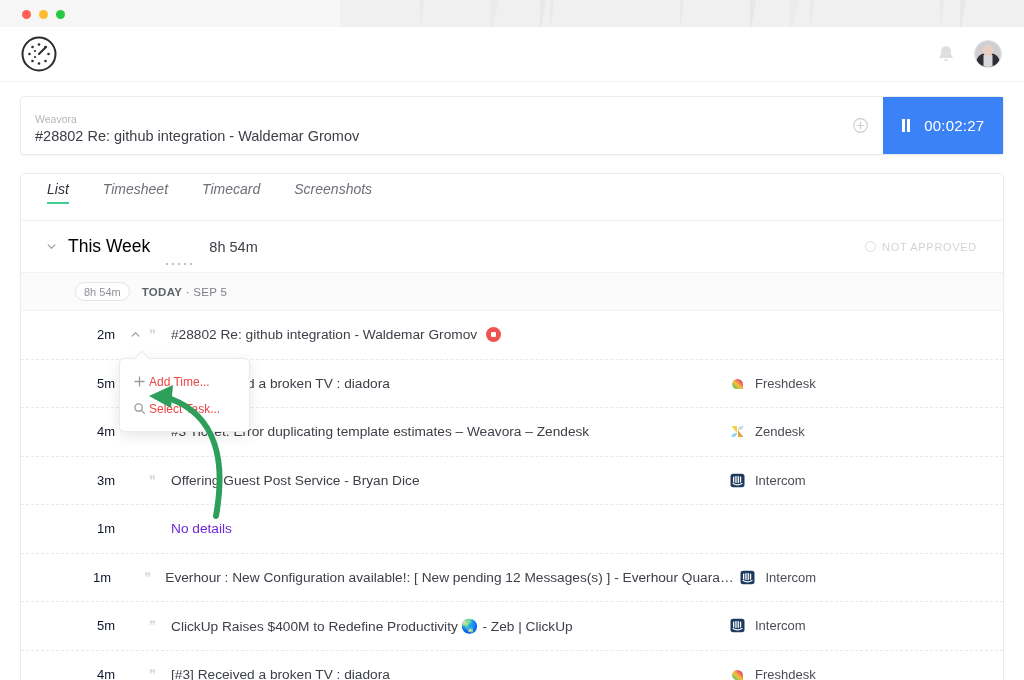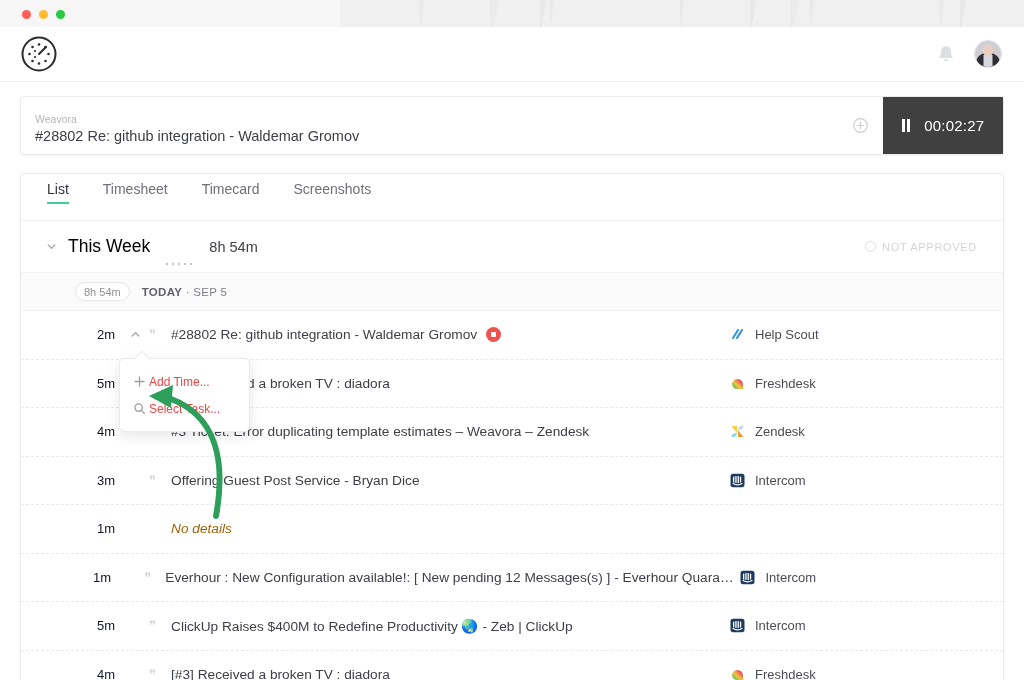--- a/index.html
+++ b/index.html
@@ -88,21 +88,21 @@
     font-size: 10.5px; color: #b6b6bb; margin-bottom: 2px; line-height: 1.2;
   }
   .comment-value {
     font-size: 14.5px; color: #3d4048; line-height: 1.3;
   }
   .plus-circle {
     width: 46px; display: flex; align-items: center; justify-content: center;
     color: #cdcdd2;
   }
   .timer-btn {
-    width: 120px; background: #404040;
+    width: 120px; background: #3b82f6;
     display: flex; align-items: center; justify-content: center; gap: 14px;
     color: #fff; cursor: pointer;
   }
   .pause-icon { display: flex; gap: 2.5px; }
   .pause-icon span { display:block; width: 3px; height: 13px; background:#fff; }
   .timer-value { font-size: 15px; letter-spacing: .2px; }
 
   
   .list-card {
     margin: 18px 20px 0 20px;
@@ -112,20 +112,21 @@
     box-shadow: 0 1px 2px rgba(0,0,0,.04);
     height: 510px;
     overflow: hidden;
     position: relative;
   }
   .tabs {
     display: flex; align-items: center;
     height: 47px; padding: 0 0 16px 26px;
     border-bottom: 1px solid #f0f0f0;
     gap: 34px;
+    font-style: italic;
   }
   .tab {
     font-size: 14px; color: #6d7079; cursor: pointer;
     height: 100%; display: flex; align-items: center;
     position: relative;
   }
   .tab.active { color: #2f3239; }
   .tab.active::after {
     content:""; position:absolute; left:0; right:0; bottom:0;
     height: 2.5px; background: #3fcf8e;
@@ -184,21 +185,21 @@
   .entry-caret { width: 20px; color:#a9aab0; display:flex; align-items:center; }
   .quote-icon {
     width: 22px; color: #d6d7db; font-size: 13px; line-height: 1;
     display:flex; align-items:center;
   }
   .entry-text {
     font-size: 13.7px; color: #3d4048;
     white-space: nowrap; overflow: hidden; text-overflow: ellipsis;
     max-width: 620px;
   }
-  .entry-text.muted { color: #a16207; font-style: italic; }
+  .entry-text.muted { color: #6d28d9; }
   .stop-btn {
     margin-left: 9px; width: 15px; height: 15px; border-radius: 50%;
     background: #ef5350; display: flex; align-items: center; justify-content: center;
     cursor: pointer; flex: none;
   }
   .stop-btn i { display:block; width:5px; height:5px; background:#fff; border-radius:1px; }
   .entry-app {
     margin-left: auto; display: flex; align-items: center; gap: 9px;
     width: 248px;
   }
@@ -340,31 +341,20 @@
       <span class="entry-caret">
         <svg viewBox="0 0 14 14" width="13" height="13" fill="none" stroke="currentColor" stroke-width="1.5">
           <polyline points="3.5,8.5 7,5 10.5,8.5" stroke-linecap="round" stroke-linejoin="round"></polyline>
         </svg>
       </span>
       <span class="quote-icon">❞</span>
       <span class="entry-text">#28802 Re: github integration - Waldemar Gromov</span>
       <span class="stop-btn">
           <i></i>
         </span>
-      <span class="entry-app">
-        <span class="app-ico">
-          <svg viewBox="0 0 17 17" width="17" height="17">
-            <g stroke="#3197d6" stroke-width="2.1" stroke-linecap="round">
-              <line x1="4" y1="12" x2="9" y2="4"></line>
-                <line x1="8" y1="12" x2="13" y2="4"></line>
-            </g>
-          </svg>
-        </span>
-        <span class="name">Help Scout</span>
-      </span>
     </div>
 
     <div class="entry">
       <span class="entry-dur">5m</span>
       <span class="entry-caret"></span>
       <span class="quote-icon">❞</span>
       <span class="entry-text">[#3] Received a broken TV : diadora</span>
       <span class="entry-app">
         <span class="app-ico">
           <svg viewBox="0 0 17 17" width="17" height="17">

